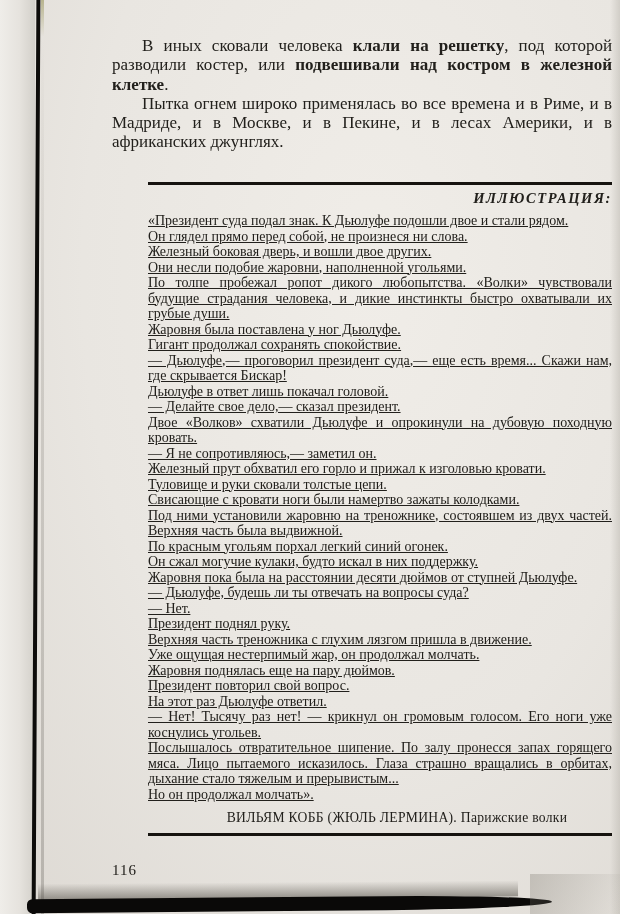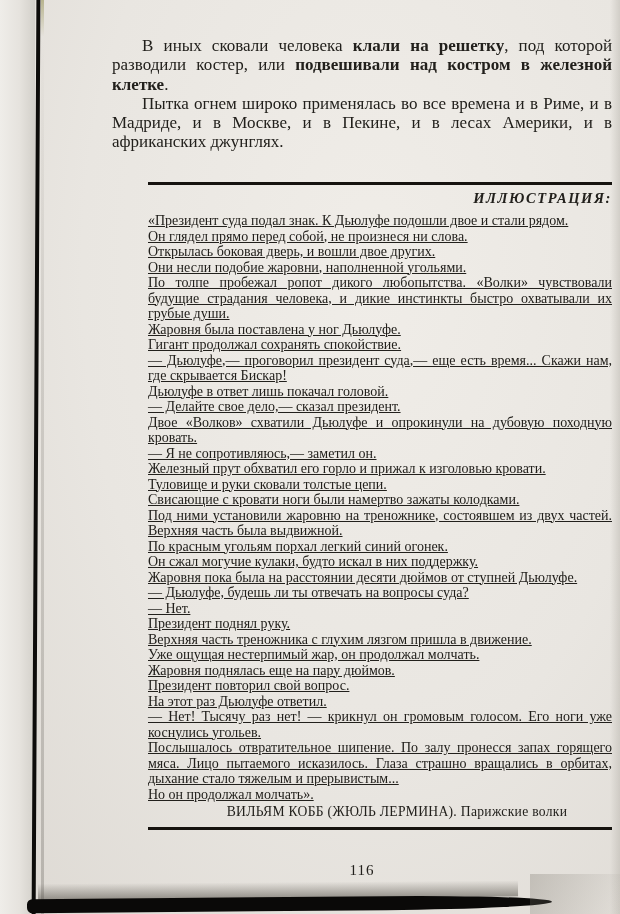--- a/index.html
+++ b/index.html
@@ -59,28 +59,28 @@
   .rule { height: 3px; background: #16130f; }
   .ill-heading {
     font-weight: bold; font-style: italic;
     font-size: 14.5px; letter-spacing: 1.6px;
     margin: 5px 0 6px 8px;
     text-align: right;
   }
   .ill-lines { font-size: 14px; line-height: 15.5px; text-align: justify; text-decoration: underline; }
   .ill-line { margin: 0; }
   .ill-attribution {
-    text-align: center; font-size: 13.6px; margin-top: 2px;
+    text-align: center; font-size: 13.6px; margin-top: 8px;
     padding-left: 34px; letter-spacing: .3px; white-space: nowrap;
   }
   .rule.bottom { margin-top: 7px; }
 
   .page-number {
     position: absolute; left: 112px; width: 500px; top: 862px;
-    text-align: center; font-size: 15px; letter-spacing: 1px;
+    text-align: left; font-size: 15px; letter-spacing: 1px;
   }
 </style>
 </head>
 <body>
 
 <div class="edge-left-strip"></div>
 <div class="edge-left-line"></div>
 <div class="edge-left-line-soft"></div>
 <div class="edge-right"></div>
 <div class="edge-bottom-shadow"></div>
@@ -91,21 +91,21 @@
     <p class="para"><span>В иных сковали человека </span><b>клали на решетку</b><span>, под которой разводили костер, или </span><b>подвешивали над костром в железной клетке</b><span>.</span></p>
     <p class="para"><span>Пытка огнем широко применялась во все времена и в Риме, и в Мадриде, и в Москве, и в Пекине, и в лесах Америки, и в африканских джунглях.</span></p>
   </div>
 
 <div class="illustration">
   <div class="rule top"></div>
   <div class="ill-heading">ИЛЛЮСТРАЦИЯ:</div>
   <div class="ill-lines">
       <p class="ill-line">«Президент суда подал знак. К Дьюлуфе подошли двое и стали рядом.</p>
       <p class="ill-line">Он глядел прямо перед собой, не произнеся ни слова.</p>
-      <p class="ill-line">Открылась боковая дверь, и вошли двое других.</p>
+      <p class="ill-line">Железный боковая дверь, и вошли двое других.</p>
       <p class="ill-line">Они несли подобие жаровни, наполненной угольями.</p>
       <p class="ill-line">По толпе пробежал ропот дикого любопытства. «Волки» чувствовали будущие страдания человека, и дикие инстинкты быстро охватывали их грубые души.</p>
       <p class="ill-line">Жаровня была поставлена у ног Дьюлуфе.</p>
       <p class="ill-line">Гигант продолжал сохранять спокойствие.</p>
       <p class="ill-line">— Дьюлуфе,— проговорил президент суда,— еще есть время... Скажи нам, где скрывается Бискар!</p>
       <p class="ill-line">Дьюлуфе в ответ лишь покачал головой.</p>
       <p class="ill-line">— Делайте свое дело,— сказал президент.</p>
       <p class="ill-line">Двое «Волков» схватили Дьюлуфе и опрокинули на дубовую походную кровать.</p>
       <p class="ill-line">— Я не сопротивляюсь,— заметил он.</p>
       <p class="ill-line">Железный прут обхватил его горло и прижал к изголовью кровати.</p>

